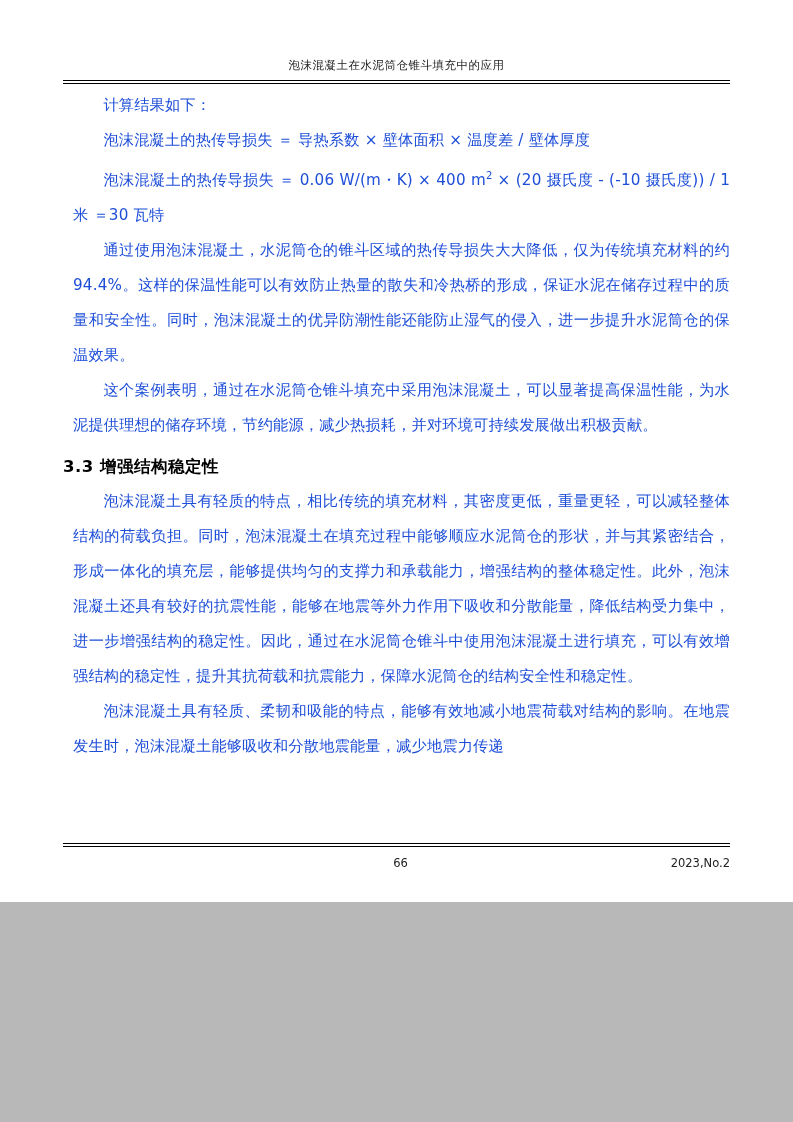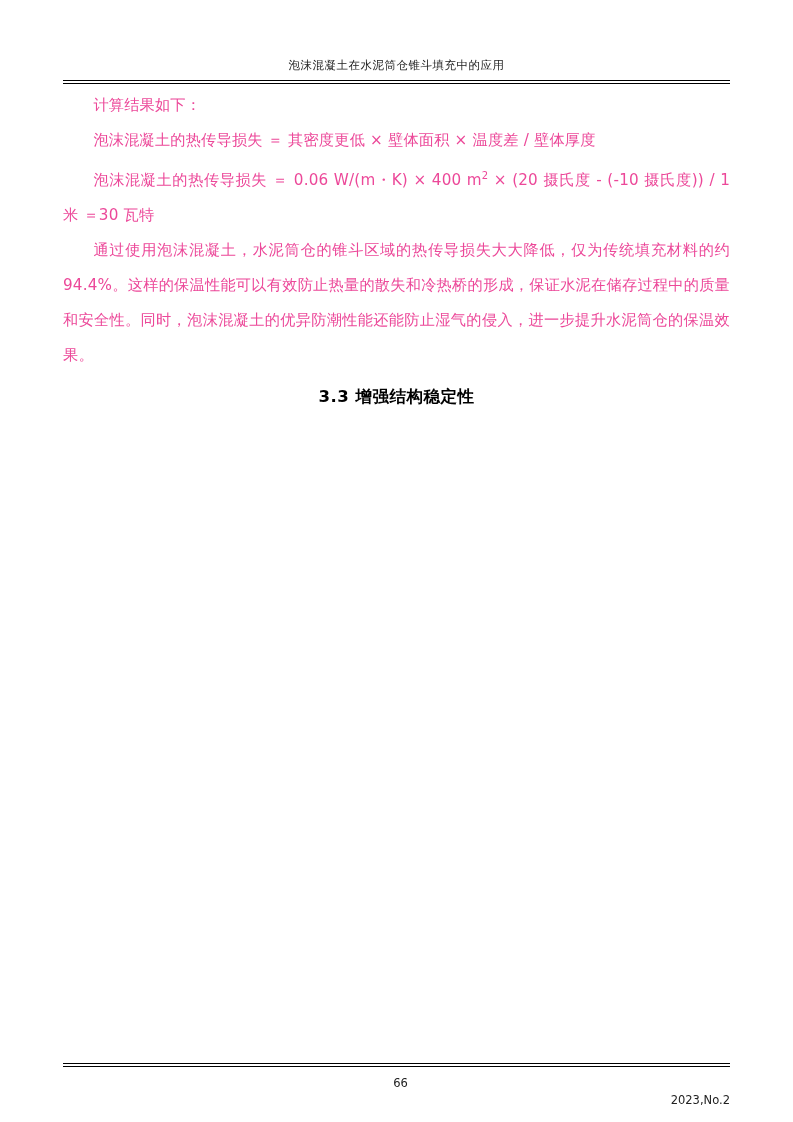--- a/index.html
+++ b/index.html
@@ -2,21 +2,21 @@
 <html><head>
 <meta charset="utf-8">
 <style>
   html, body {
     margin: 0;
     padding: 0;
     background: #b8b8b8;
   }
   .page {
     width: 793px;
-    height: 1122px;
+    height: 902px;
     background: #ffffff;
     position: relative;
     box-sizing: border-box;
     font-family: "DejaVu Sans", "Liberation Sans", sans-serif;
     color: #1a1a1a;
     overflow: hidden;
     padding-left: 12px;
   }
   .header {
     position: absolute;
@@ -42,39 +42,38 @@
     right: 63px;
     border-top: 1px solid #000;
   }
   .content {
     position: absolute;
     top: 88px;
     left: 63px;
     width: 667px;
   }
   p.para {
-    margin: 0 0 0 0;
+    margin: 0 0 0 10px;
     font-size: 15.2px;
     line-height: 35px;
     text-align: justify;
     text-justify: inter-ideograph;
     letter-spacing: 0.2px;
-    color: #ec4899;
+    color: #1d4ed8;
   }
   p.indent {
     text-indent: 2em;
   }
   h2.heading {
     margin: 6px 0 0 0;
     font-size: 16.5px;
     line-height: 35px;
     font-weight: bold;
     letter-spacing: 0.5px;
     color: #000;
-    text-align: center;
   }
   .formula {
     font-size: 15px;
   }
   sup {
     font-size: 10px;
     vertical-align: super;
   }
   .footer-rule {
     position: absolute;
@@ -102,49 +101,51 @@
     left: 50%;
     transform: translateX(-50%);
     font-size: 11.5px;
     color: #222;
   }
   .footer .issue {
     position: absolute;
     right: 0;
     font-size: 11.5px;
     color: #222;
-    margin-top: 17px;
   }
 </style>
 </head>
 <body>
 
 <div class="page">
 
   <div class="header">泡沫混凝土在水泥筒仓锥斗填充中的应用</div>
   <div class="header-rule"></div>
   <div class="header-rule2"></div>
 
   <div class="content">
 
     <p class="para indent">计算结果如下：</p>
 
 
 
-    <p class="para indent formula">泡沫混凝土的热传导损失 ＝ 其密度更低 × 壁体面积 × 温度差 / 壁体厚度</p>
+    <p class="para indent formula">泡沫混凝土的热传导损失 ＝ 导热系数 × 壁体面积 × 温度差 / 壁体厚度</p>
 
     <p class="para indent formula"><span>泡沫混凝土的热传导损失 ＝ 0.06 W/(m・K) × 400 m</span><sup>2</sup><span> × (20 摄氏度 - (-10 摄氏度)) / 1 米 ＝30 瓦特</span></p>
 
     <p class="para indent">通过使用泡沫混凝土，水泥筒仓的锥斗区域的热传导损失大大降低，仅为传统填充材料的约 94.4%。这样的保温性能可以有效防止热量的散失和冷热桥的形成，保证水泥在储存过程中的质量和安全性。同时，泡沫混凝土的优异防潮性能还能防止湿气的侵入，进一步提升水泥筒仓的保温效果。</p>
 
+    <p class="para indent">这个案例表明，通过在水泥筒仓锥斗填充中采用泡沫混凝土，可以显著提高保温性能，为水泥提供理想的储存环境，节约能源，减少热损耗，并对环境可持续发展做出积极贡献。</p>
 
     <h2 class="heading">3.3 增强结构稳定性</h2>
 
+    <p class="para indent">泡沫混凝土具有轻质的特点，相比传统的填充材料，其密度更低，重量更轻，可以减轻整体结构的荷载负担。同时，泡沫混凝土在填充过程中能够顺应水泥筒仓的形状，并与其紧密结合，形成一体化的填充层，能够提供均匀的支撑力和承载能力，增强结构的整体稳定性。此外，泡沫混凝土还具有较好的抗震性能，能够在地震等外力作用下吸收和分散能量，降低结构受力集中，进一步增强结构的稳定性。因此，通过在水泥筒仓锥斗中使用泡沫混凝土进行填充，可以有效增强结构的稳定性，提升其抗荷载和抗震能力，保障水泥筒仓的结构安全性和稳定性。</p>
 
 
+    <p class="para indent">泡沫混凝土具有轻质、柔韧和吸能的特点，能够有效地减小地震荷载对结构的影响。在地震发生时，泡沫混凝土能够吸收和分散地震能量，减少地震力传递</p>
 
   </div>
 
   <div class="footer-rule"></div>
   <div class="footer-rule2"></div>
   <div class="footer">
     <span class="pagenum">66</span>
     <span class="issue">2023,No.2</span>
   </div>
 

